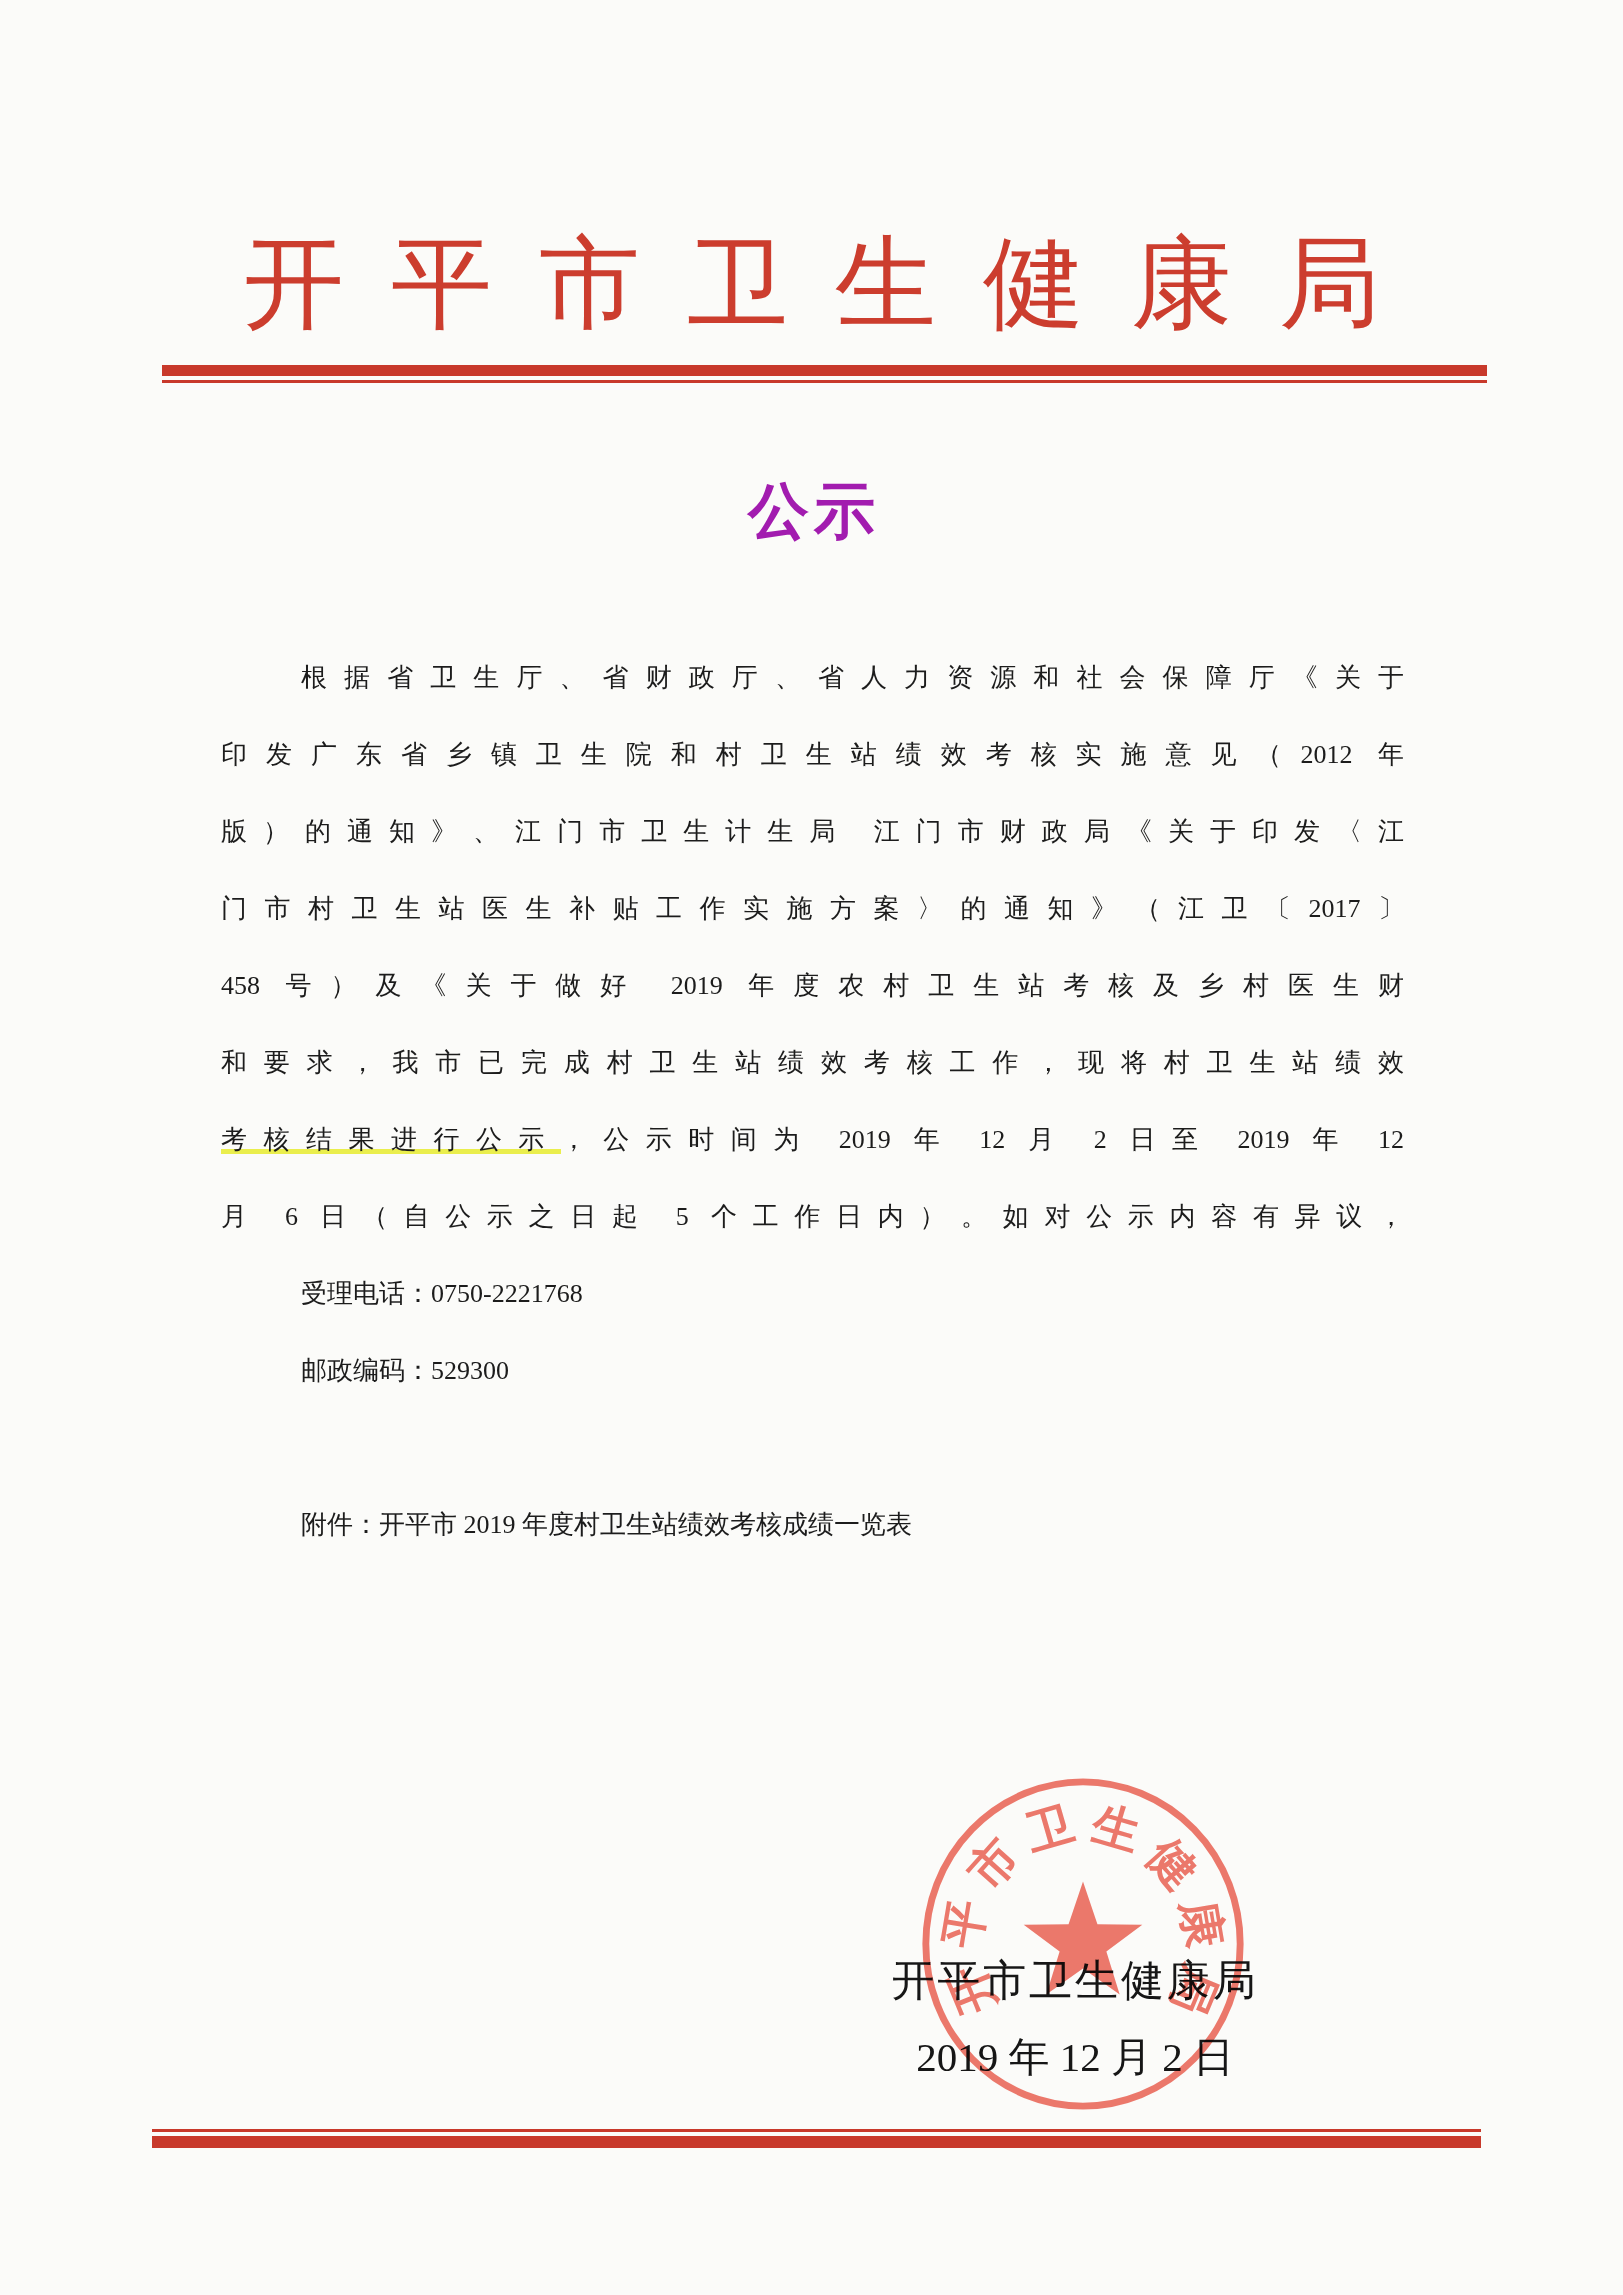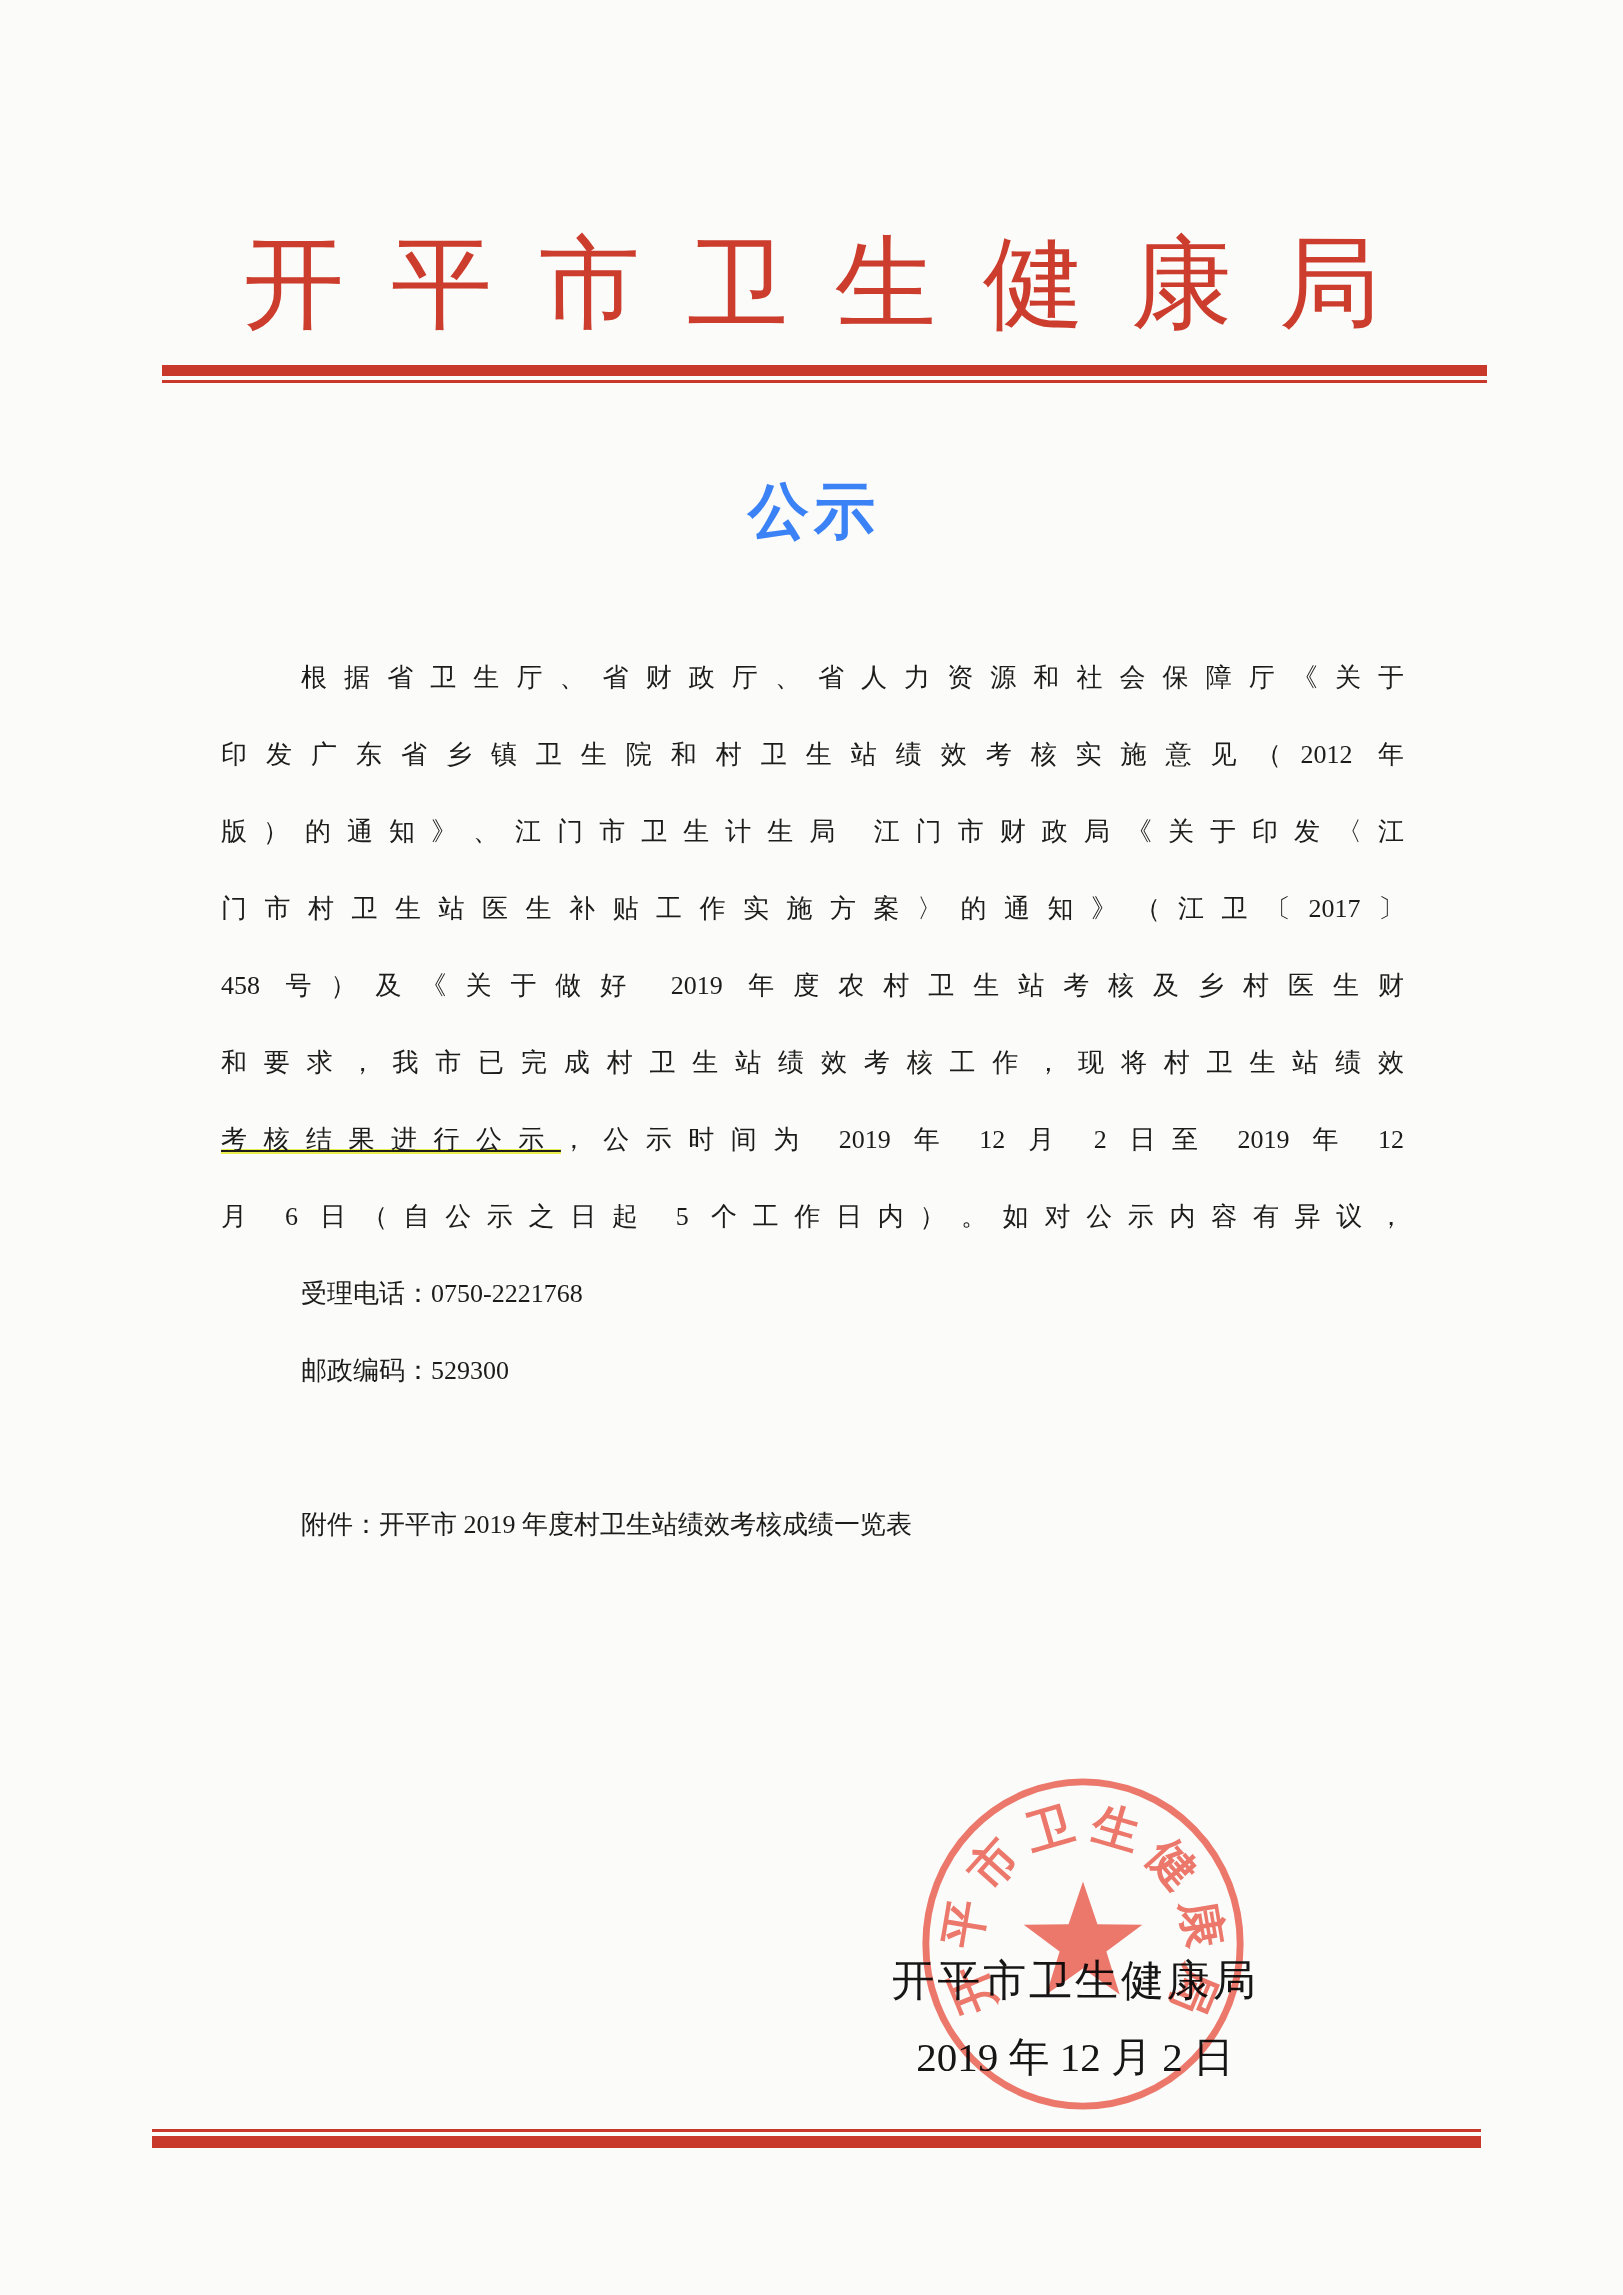--- a/index.html
+++ b/index.html
@@ -53,21 +53,21 @@
     position: absolute;
     top: 472px;
     left: 0;
     width: 100%;
     text-align: center;
     font-size: 61px;
     line-height: 79px;
     letter-spacing: 4.9px;
     padding-left: 4.9px;
     box-sizing: border-box;
-    color: #3b82f6;
+    color: #a21caf;
     font-weight: 600;
   }
   
   .body-block {
     position: absolute;
     top: 639px;
     left: 221px;
     width: 1183px;
     font-size: 26px;
     color: #1c1c1c;
@@ -82,21 +82,20 @@
     text-align: justify;
     text-align-last: justify;
   }
   .body-line.indent { text-indent: 80px; }
   .body-line.spacer { height: 77px; }
   .hl {
     background-image: linear-gradient(#eaee4d, #eaee4d);
     background-repeat: no-repeat;
     background-size: 100% 5.4px;
     background-position: 0 100%;
-    text-decoration: underline;
   }
   
   .signature-name {
     position: absolute;
     top: 1954px;
     left: 707px;
     width: 736px;
     text-align: center;
     font-size: 43px;
     line-height: 54px;

